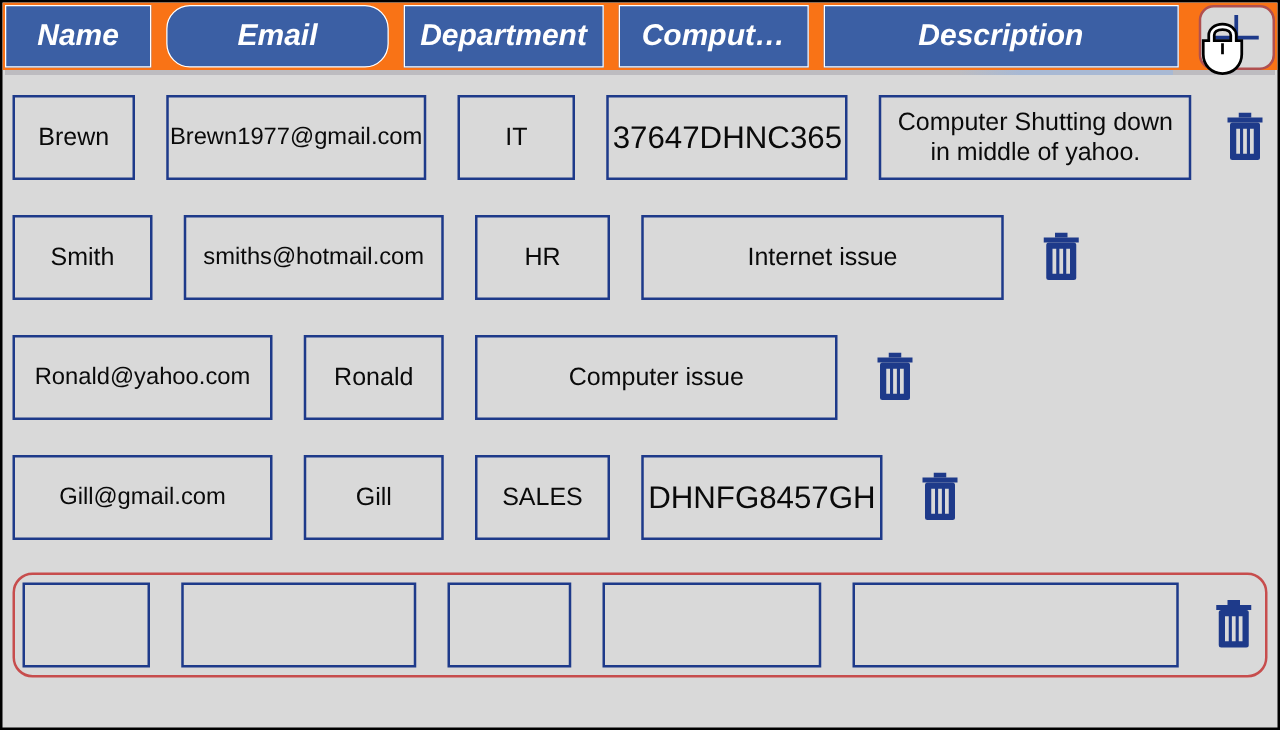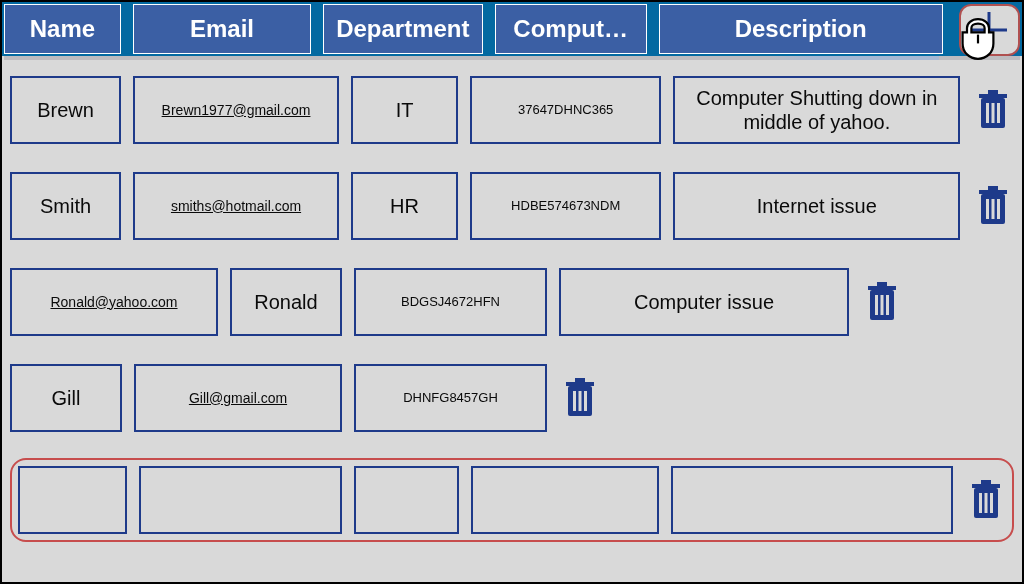--- a/index.html
+++ b/index.html
@@ -8,36 +8,37 @@
       height: 584px;
       font-family: "Segoe UI", Arial, sans-serif;
       background: #d9d9d9;
       overflow: hidden;
       border: 2px solid #000;
       position: relative;
     }
     .header {
       display: flex;
       height: 54px;
-      background: #0369a1;
+      background: #f97316;
       padding: 2px;
       gap: 12px;
+      font-style: italic;
     }
     .header-cell {
       background: #3b5fa4;
       color: #fff;
       font-size: 24px;
       font-weight: 600;
       display: flex;
       align-items: center;
       justify-content: center;
       border: 1px solid #fff;
     }
     .hc-name   { width: 126px; }
-    .hc-email  { width: 192px; }
+    .hc-email  { width: 192px; border-radius: 19px; }
     .hc-dept   { width: 172px; }
     .hc-comp   { width: 164px; }
     .hc-desc   { width: 306px; }
     .add-btn {
       width: 66px;
       height: 52px;
       margin-left: 4px;
       background: #d9d9d9;
       border: 2px solid #b05050;
       border-radius: 12px;
@@ -58,21 +59,21 @@
       height: 4px;
       background: linear-gradient(to right, #bdbcc0 0%, #bdbcc0 75%, #a8b9d4 80%, #a8b9d4 92%, #bdbcc0 92%);
       margin: 0 2px 6px 2px;
     }
     .rows {
       padding: 8px 8px 0 8px;
     }
     .row {
       display: flex;
       align-items: center;
-      gap: 12px;
+      gap: 25px;
       height: 72px;
       margin-bottom: 24px;
     }
     .row.highlighted {
       border: 2px solid #c74d4d;
       border-radius: 16px;
       padding: 6px 6px;
       margin-bottom: 12px;
       height: 84px;
     }
@@ -83,23 +84,23 @@
       display: flex;
       align-items: center;
       justify-content: center;
       text-align: center;
       font-size: 20px;
       color: #0a0a0a;
       padding: 4px 6px;
       line-height: 1.2;
     }
     .c-name  { width: 112px; }
-    .c-email { width: 208px; font-size: 14px; text-decoration: underline; }
+    .c-email { width: 208px; font-size: 19px; }
     .c-dept  { width: 108px; }
-    .c-comp  { width: 193px; font-size: 13px;}
+    .c-comp  { width: 193px; font-size: 25px;}
     .c-desc  { width: 290px; }
     .trash {
       width: 42px;
       display: flex;
       align-items: center;
       justify-content: center;
       cursor: pointer;
     }
     .trash svg { width: 34px; height: 40px; fill: #1e3a8a; }
   </style>
@@ -143,52 +144,51 @@
   <rect x="21" y="13" width="3" height="20" fill="#d9d9d9"></rect>
   <path d="M3 4 L31 4 L31 8 L3 8 Z" fill="#1e3a8a"></path>
   <rect x="12" y="0" width="10" height="4" fill="#1e3a8a"></rect>
 </svg>
       </div>
     </div>
     <div class="row">
       <div class="cell c-name">Smith</div>
       <div class="cell c-email">smiths@hotmail.com</div>
       <div class="cell c-dept">HR</div>
-      <div class="cell c-comp">HDBE574673NDM</div>
       <div class="cell c-desc">Internet issue</div>
       <div class="trash">
         <svg viewBox="0 0 34 40">
   <rect x="5" y="8" width="24" height="30" rx="2" fill="#1e3a8a"></rect>
   <rect x="10" y="13" width="3" height="20" fill="#d9d9d9"></rect>
   <rect x="15.5" y="13" width="3" height="20" fill="#d9d9d9"></rect>
   <rect x="21" y="13" width="3" height="20" fill="#d9d9d9"></rect>
   <path d="M3 4 L31 4 L31 8 L3 8 Z" fill="#1e3a8a"></path>
   <rect x="12" y="0" width="10" height="4" fill="#1e3a8a"></rect>
 </svg>
       </div>
     </div>
     <div class="row">
       <div class="cell c-email">Ronald@yahoo.com</div>
       <div class="cell c-name">Ronald</div>
-      <div class="cell c-comp">BDGSJ4672HFN</div>
       <div class="cell c-desc">Computer issue</div>
       <div class="trash">
         <svg viewBox="0 0 34 40">
   <rect x="5" y="8" width="24" height="30" rx="2" fill="#1e3a8a"></rect>
   <rect x="10" y="13" width="3" height="20" fill="#d9d9d9"></rect>
   <rect x="15.5" y="13" width="3" height="20" fill="#d9d9d9"></rect>
   <rect x="21" y="13" width="3" height="20" fill="#d9d9d9"></rect>
   <path d="M3 4 L31 4 L31 8 L3 8 Z" fill="#1e3a8a"></path>
   <rect x="12" y="0" width="10" height="4" fill="#1e3a8a"></rect>
 </svg>
       </div>
     </div>
     <div class="row">
+      <div class="cell c-email">Gill@gmail.com</div>
       <div class="cell c-name">Gill</div>
-      <div class="cell c-email">Gill@gmail.com</div>
+      <div class="cell c-dept">SALES</div>
       <div class="cell c-comp">DHNFG8457GH</div>
       <div class="trash">
         <svg viewBox="0 0 34 40">
   <rect x="5" y="8" width="24" height="30" rx="2" fill="#1e3a8a"></rect>
   <rect x="10" y="13" width="3" height="20" fill="#d9d9d9"></rect>
   <rect x="15.5" y="13" width="3" height="20" fill="#d9d9d9"></rect>
   <rect x="21" y="13" width="3" height="20" fill="#d9d9d9"></rect>
   <path d="M3 4 L31 4 L31 8 L3 8 Z" fill="#1e3a8a"></path>
   <rect x="12" y="0" width="10" height="4" fill="#1e3a8a"></rect>
 </svg>

